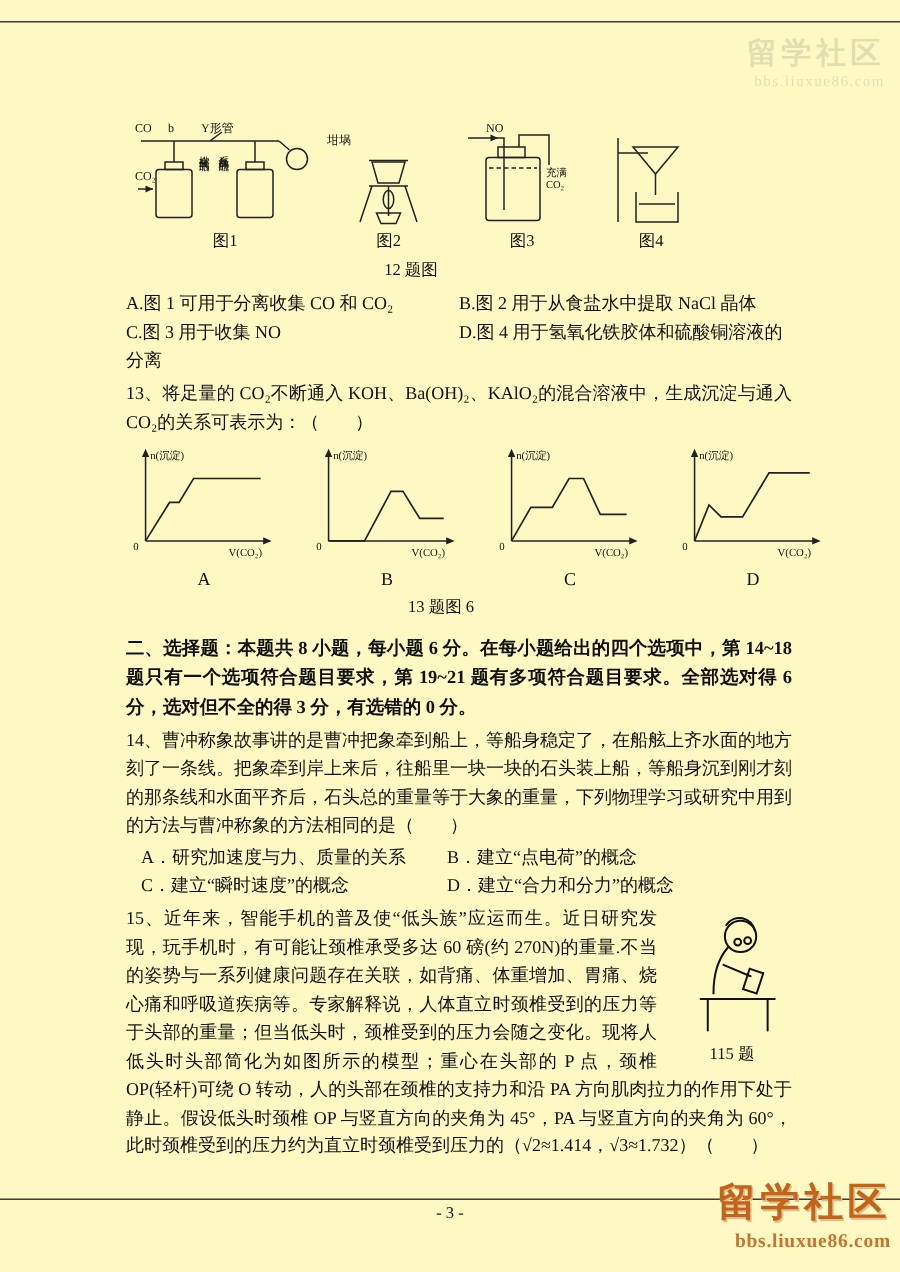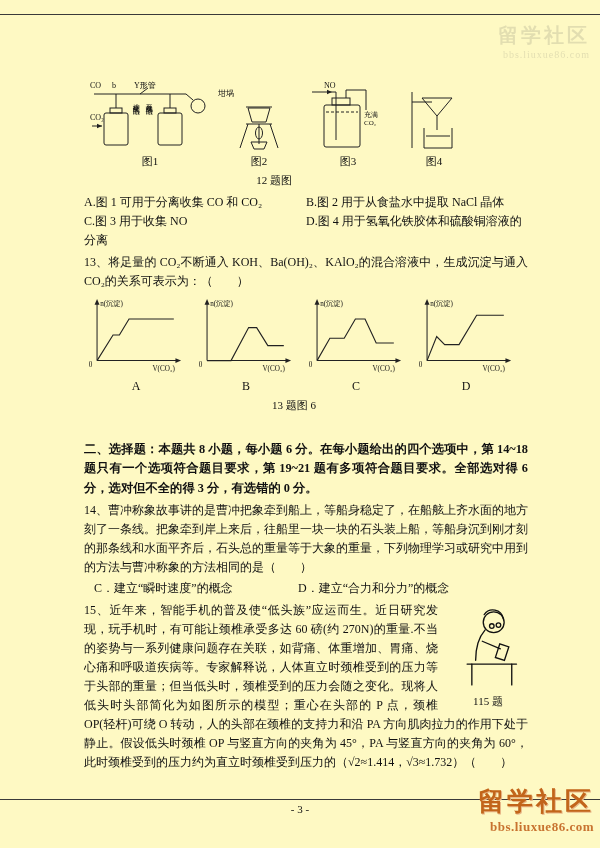--- a/index.html
+++ b/index.html
@@ -6,39 +6,39 @@
   .page{
     position:relative;width:600px;height:848px;margin:0 auto;
     background:#fef9c3;overflow:hidden;
     font-family:"Liberation Serif","DejaVu Serif",serif;color:#111;
   }
   .rule{position:absolute;left:0;width:600px;height:1px;background:#3a3a3a;}
   .rule-top{top:14px;}
   .rule-bottom{top:799px;}
   .content{position:absolute;left:84px;top:56px;width:444px;font-size:12px;line-height:1.58;}
   .stem{margin:3px 0 2px 0;text-align:justify;}
-  .section-header{margin:25px 0 3px 0;font-weight:bold;font-size:12.3px;text-align:justify;}
+  .section-header{margin:8px 0 3px 0;font-weight:bold;font-size:12.3px;text-align:justify;}
   .opt-row{margin:0;}
   .opt-row .col1{display:inline-block;width:50%;}
   .opt-row.indent{padding-left:10px;}
   .opt-row.indent .col1{width:47%;}
   .center{text-align:center;}
   .fig-caption{font-size:11px;margin:2px 0 3px 0;}
 
   
   .fig-row{display:flex;align-items:flex-end;gap:14px;margin:6px 0 0 6px;}
   .fig{position:relative;}
   .fig svg{display:block;}
   .fig-name{text-align:center;font-size:11px;margin-top:1px;}
   .flabel{position:absolute;font-size:8px;line-height:1.1;white-space:nowrap;}
   .flabel.vert{writing-mode:vertical-rl;font-size:7px;letter-spacing:1px;white-space:normal;}
   .flabel.wrap{white-space:normal;}
 
   
-  .graph-row{display:flex;gap:6px;margin:4px 0 0 0;}
+  .graph-row{display:flex;gap:18px;margin:4px 0 0 0;}
   .graph{width:104px;}
   .graph svg{display:block;width:104px;height:82px;}
   .graph-letter{text-align:center;font-size:12px;margin-top:0;}
   .axis{stroke:#222;stroke-width:1;fill:none;}
   .curve{stroke:#222;stroke-width:1.1;fill:none;}
   .arrow{fill:#222;stroke:none;}
   .glabel{font-size:7px;fill:#111;font-family:"Liberation Serif",serif;}
 
   
   .q15-fig{float:right;width:80px;margin:2px 0 2px 10px;text-align:center;}
@@ -203,20 +203,23 @@
         <div class="graph-letter">D</div>
       </div>
     </div>
 
     <div class="fig-caption center" style="width:420px;">13 题图 6</div>
 
     <p class="section-header">二、选择题：本题共 8 小题，每小题 6 分。在每小题给出的四个选项中，第 14~18 题只有一个选项符合题目要求，第 19~21 题有多项符合题目要求。全部选对得 6 分，选对但不全的得 3 分，有选错的 0 分。</p>
 
     <p class="stem">14、曹冲称象故事讲的是曹冲把象牵到船上，等船身稳定了，在船舷上齐水面的地方刻了一条线。把象牵到岸上来后，往船里一块一块的石头装上船，等船身沉到刚才刻的那条线和水面平齐后，石头总的重量等于大象的重量，下列物理学习或研究中用到的方法与曹冲称象的方法相同的是（　　）</p>
     <div class="opt-row indent">
+      <span class="col1">A．研究加速度与力、质量的关系</span><span>B．建立“点电荷”的概念</span>
+    </div>
+    <div class="opt-row indent">
       <span class="col1">C．建立“瞬时速度”的概念</span><span>D．建立“合力和分力”的概念</span>
     </div>
 
     <div class="q15">
       <figure class="q15-fig">
         <svg viewBox="0 0 80 90" width="76" height="86">
           <circle class="ink" cx="46" cy="20" r="11"></circle>
           <path class="ink" d="M36,12 A11,11 0 0 1 56,16" fill="#111"></path>
           <circle class="ink" cx="44" cy="24" r="2.4"></circle>
           <circle class="ink" cx="51" cy="23" r="2.4"></circle>

